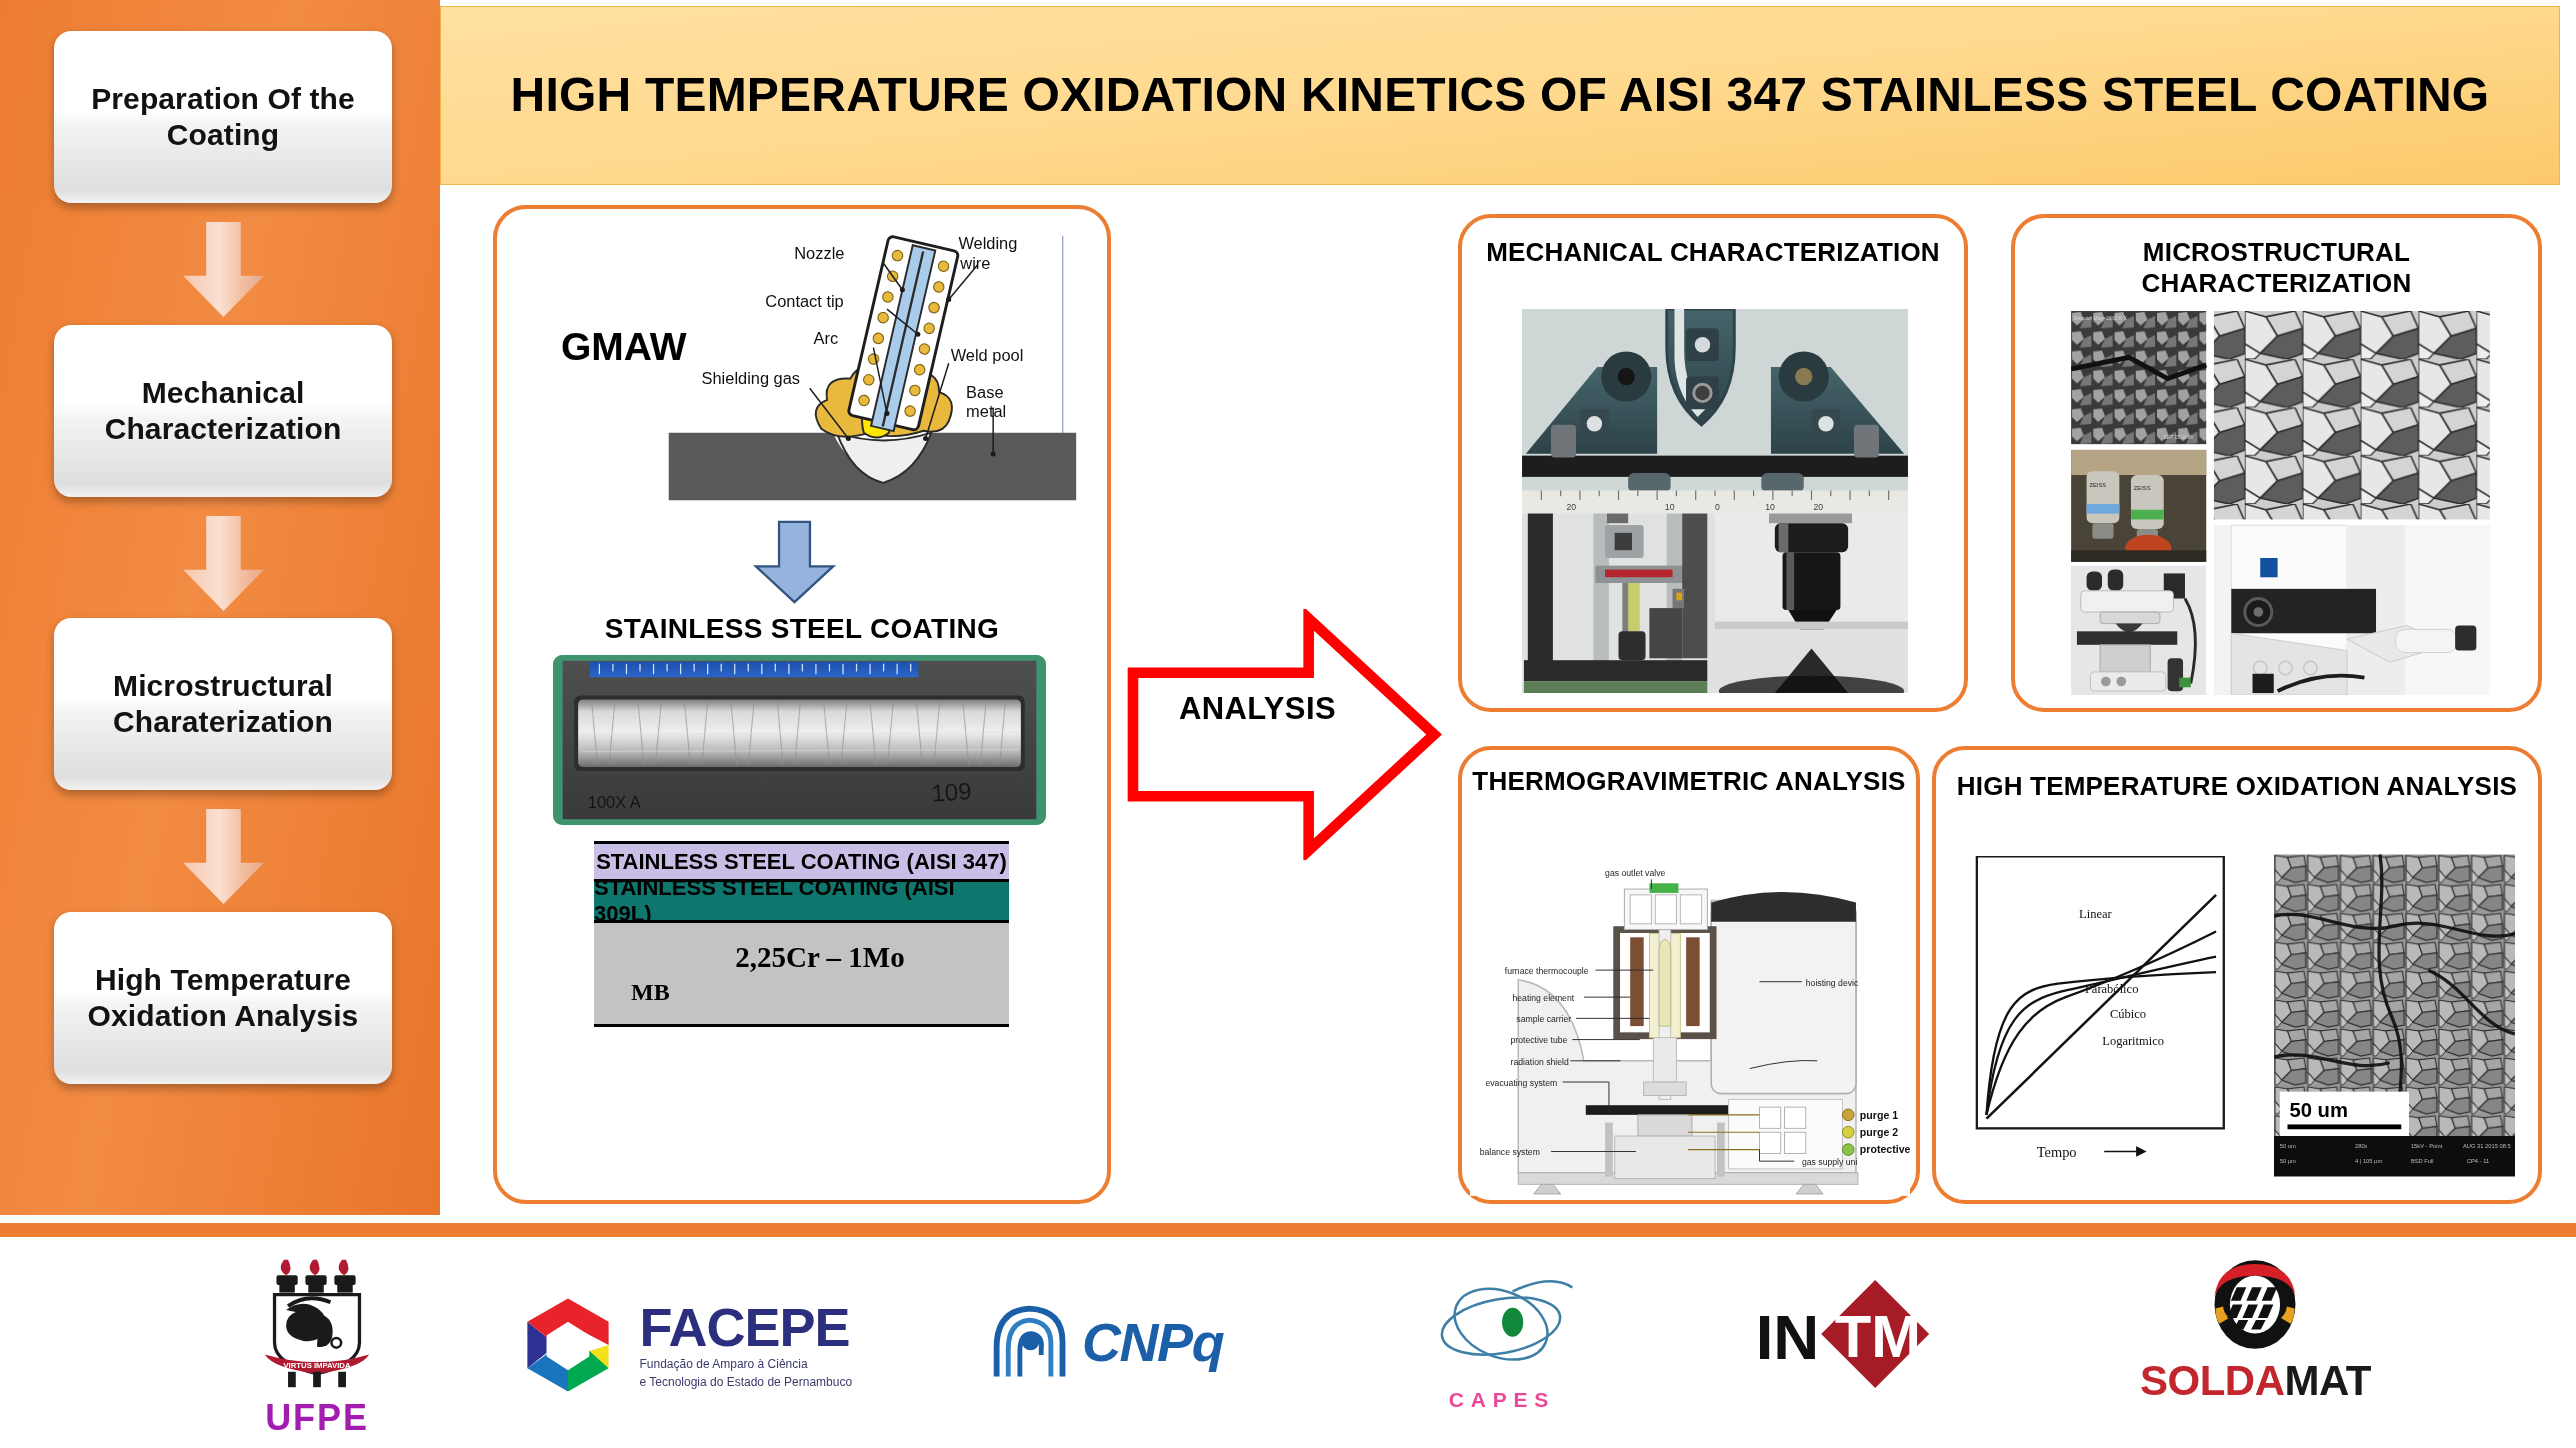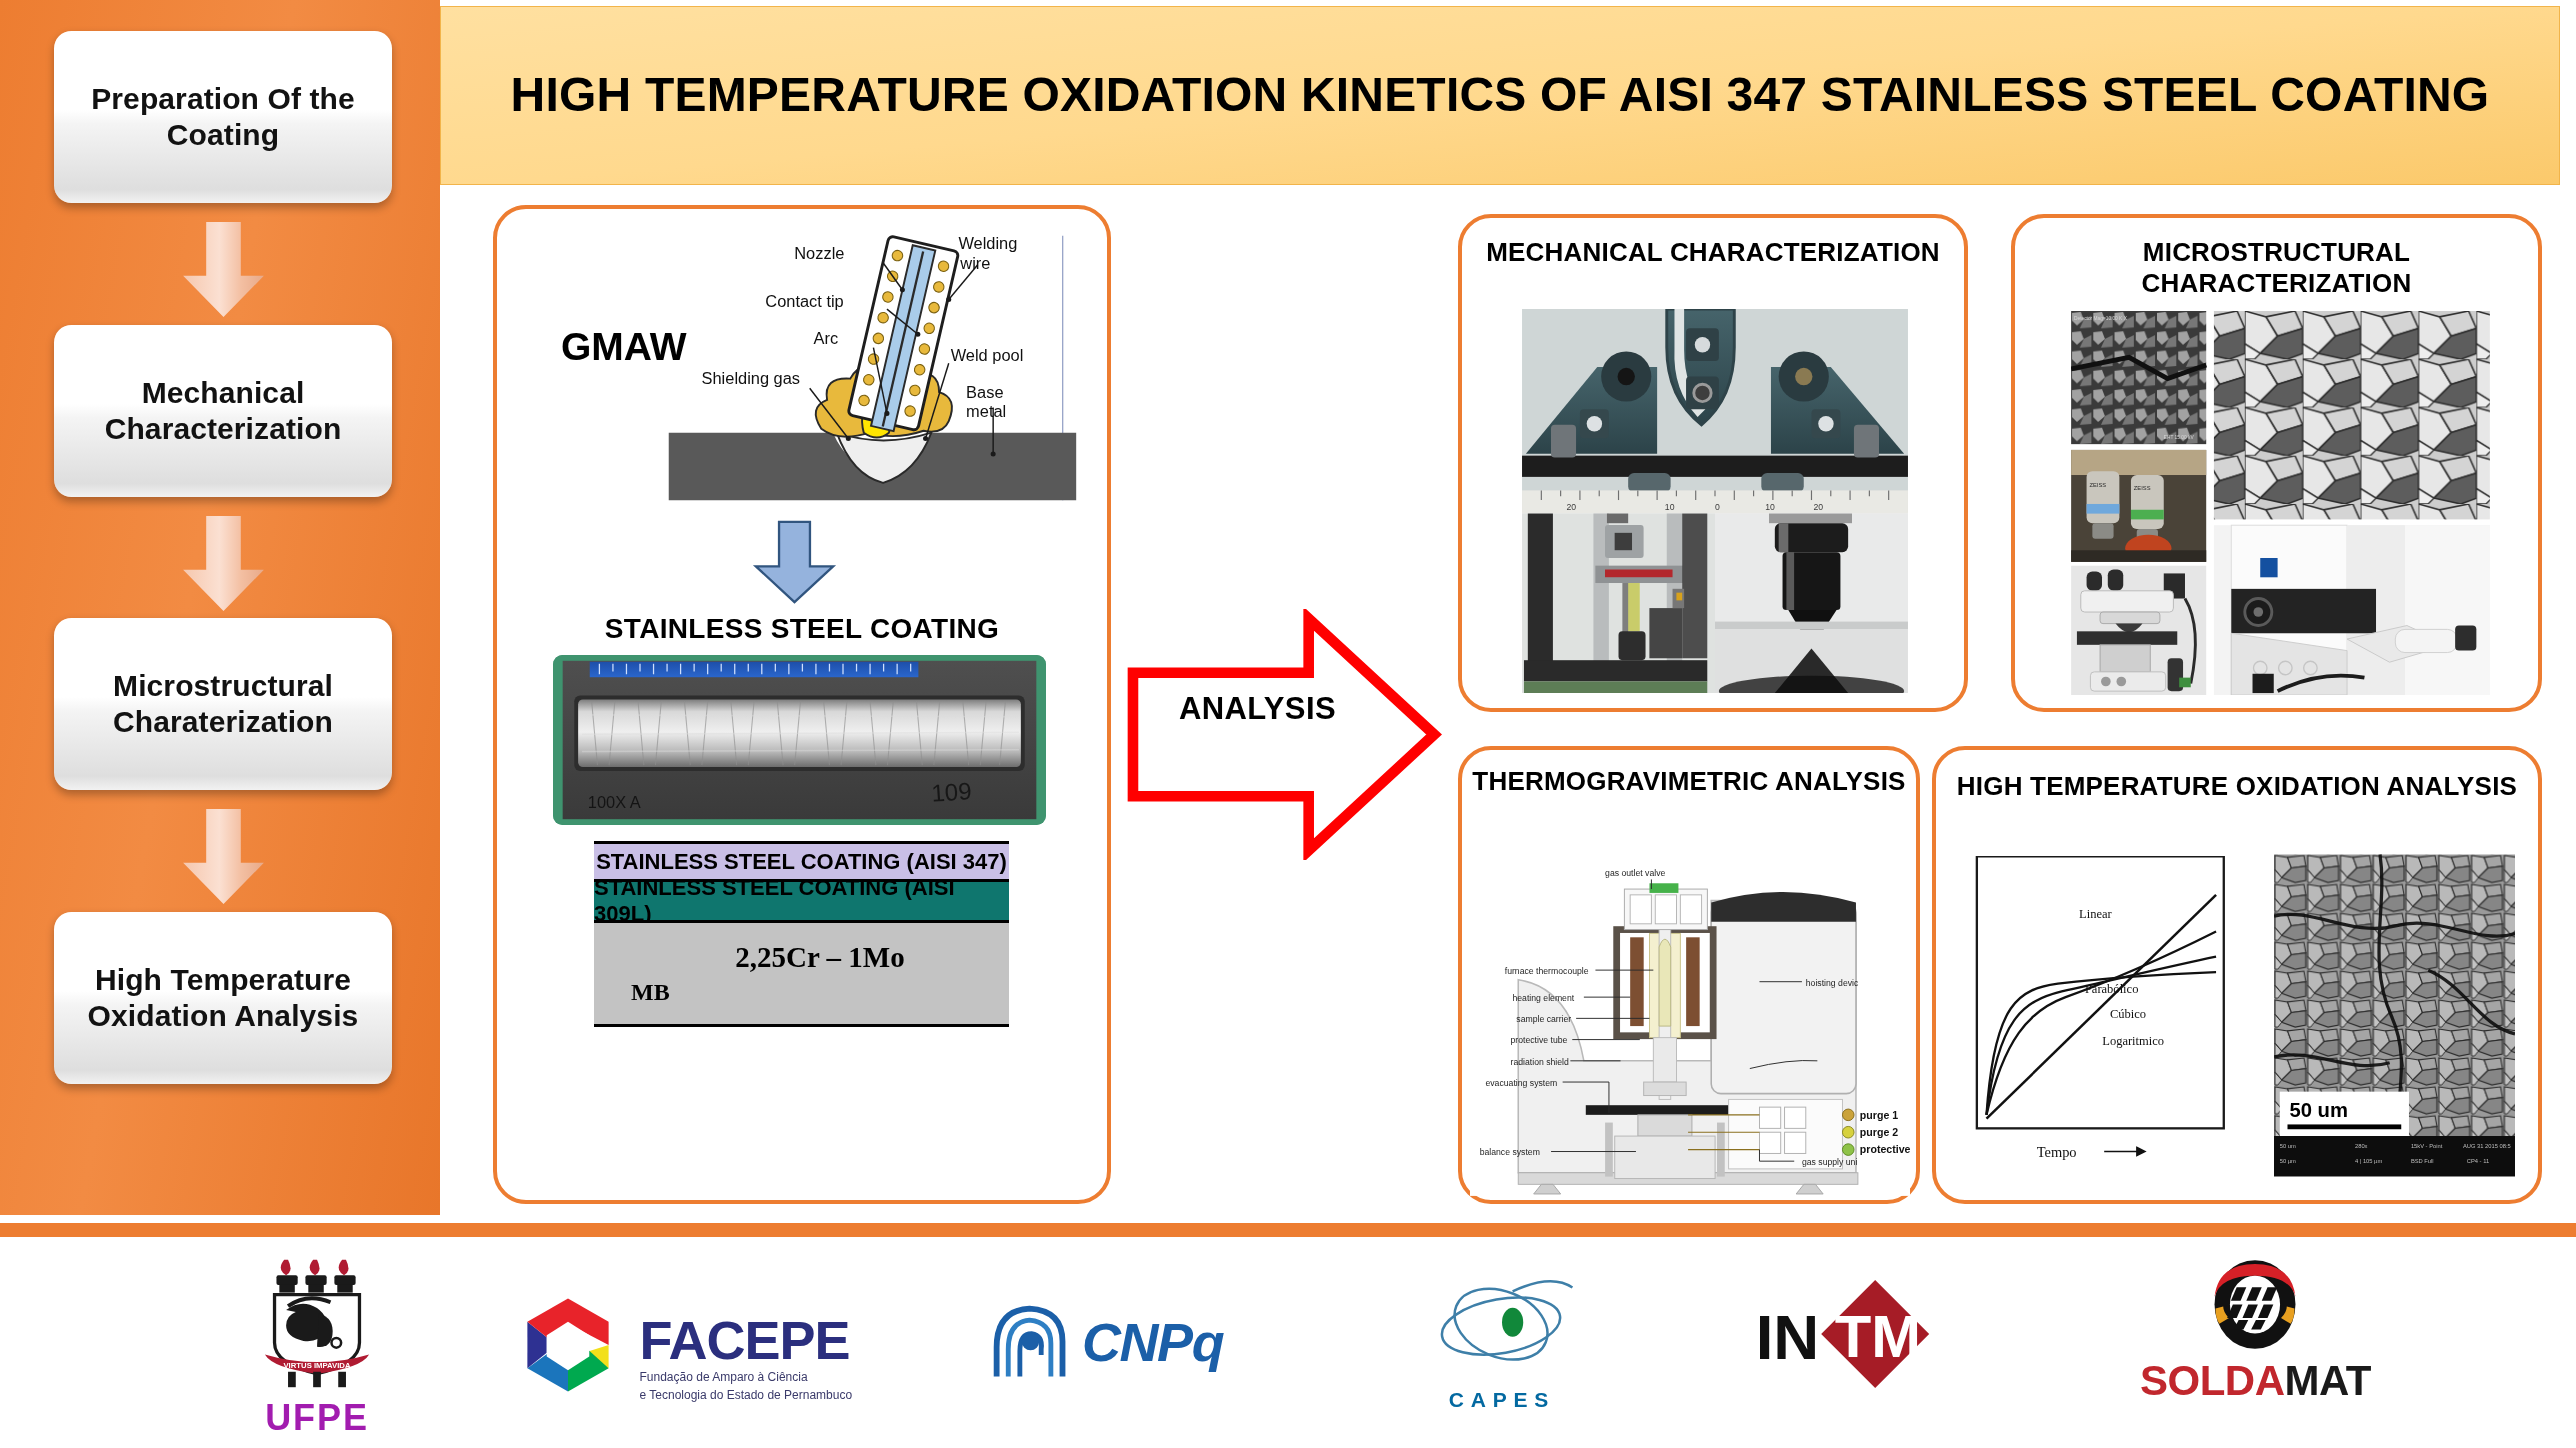--- a/index.html
+++ b/index.html
@@ -118,21 +118,21 @@
   #footer {
     position:absolute; left:0; top:1237px; width:2576px; height:212px;
     background:#fff; display:flex; align-items:center;
   }
   .logo { position:absolute; display:flex; flex-direction:column; align-items:center; }
 
   .ufpe-text  { font-size:36px; font-weight:bold; color:#a21caf; letter-spacing:1.9px; margin-top:3.9px; }
   .facepe-word{ font-size:54px; font-weight:bold; color:#2B2F7E; letter-spacing:-1px; line-height:1; }
   .facepe-sub { font-size:12px; color:#3a3a6a; line-height:1.25; margin-top:2.9px; }
   .cnpq-word  { font-size:54px; font-weight:bold; font-style:italic; color:#1B5FA8; letter-spacing:-1.4px; }
-  .capes-word { font-size:21px; font-weight:bold; color:#0369a1; letter-spacing:6.8px; margin-top:1.9px; }
+  .capes-word { font-size:21px; font-weight:bold; color:#ec4899; letter-spacing:6.8px; margin-top:1.9px; }
   .solda-word { font-size:42px; font-weight:bold; letter-spacing:-0.5px; }
   .solda-red  { color:#C1272D; }
   .solda-blk  { color:#1a1a1a; }
 </style>
 </head>
 <body>
 
 <div id="poster">
 
   <div id="sidebar">
@@ -739,21 +739,21 @@
           <g fill="#1a1a1a">
             <rect x="30" y="122" width="8" height="16"></rect>
             <rect x="56" y="122" width="8" height="16"></rect>
             <rect x="82" y="122" width="8" height="16"></rect>
           </g>
         </g>
       </svg>
       <div class="ufpe-text">UFPE</div>
     </div>
 
-    <div class="logo" style="left:510px; top:50px; flex-direction:row; align-items:flex-end;">
+    <div class="logo" style="left:510px; top:50px; flex-direction:row; align-items:center;">
       <svg width="116" height="116" viewBox="0 0 120 120">
         <g transform="translate(60,60)">
           <path d="M0 -48 L42 -24 L42 0 L0 -22 Z" fill="#E8232A"></path>
           <path d="M42 -24 L42 24 L10 10 L42 0 Z" fill="#F2E01B"></path>
           <path d="M42 24 L0 48 L0 22 L22 6 Z" fill="#00A94F"></path>
           <path d="M0 48 L-42 24 L-20 8 L0 22 Z" fill="#1B75BC"></path>
           <path d="M-42 24 L-42 -24 L-22 -8 L-22 8 Z" fill="#2E3192"></path>
           <path d="M-42 -24 L0 -48 L0 -22 L-22 -8 Z" fill="#E8232A"></path>
           <path d="M0 -24 L22 -10 L22 12 L0 26 L-22 12 L-22 -10 Z" fill="#ffffff"></path>
         </g>

